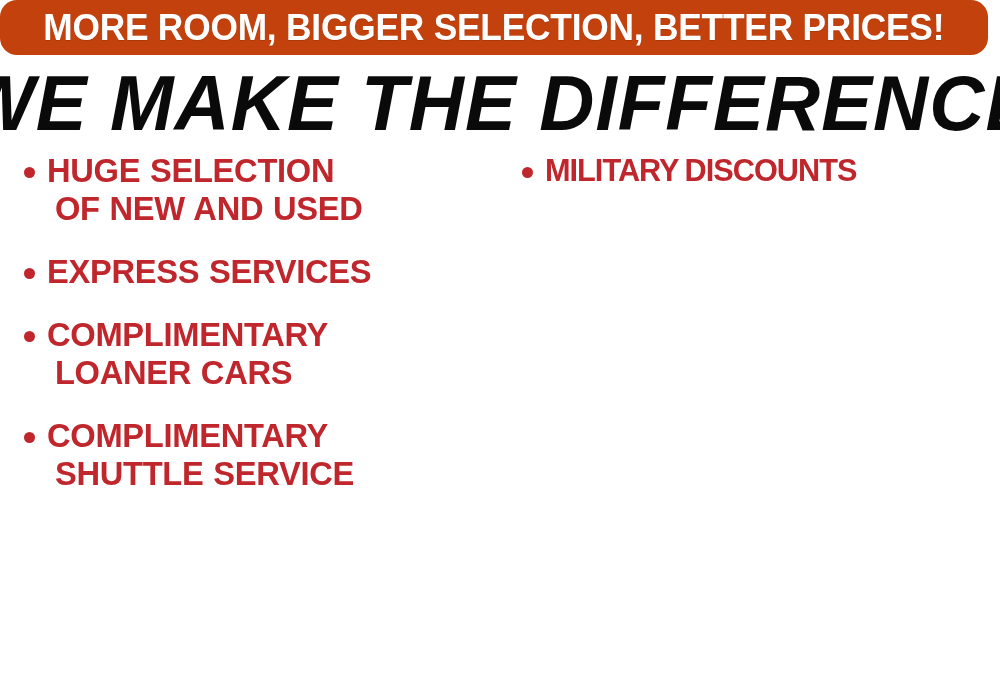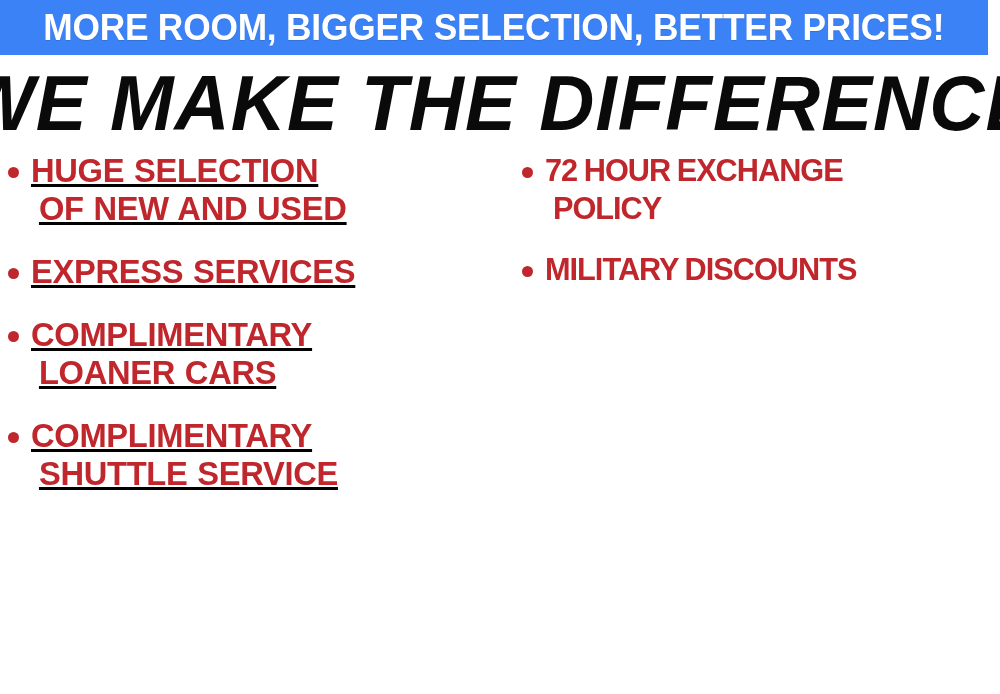--- a/index.html
+++ b/index.html
@@ -24,25 +24,26 @@
     box-sizing: border-box;
   }
 
   
   .banner {
     position: absolute;
     left: 0;
     top: 0;
     width: 988px;
     height: 55px;
-    background: #3b82f6;
+    background: #c2410c;
     display: flex;
     align-items: center;
     justify-content: center;
     overflow: hidden;
+    border-radius: 17px;
   }
   .banner-text {
     color: #FFFFFF;
     font-family: "Liberation Sans", sans-serif;
     font-weight: bold;
     font-size: 36px;
     line-height: 36px;
     letter-spacing: -0.2px;
     white-space: nowrap;
     transform: scaleX(0.98);
@@ -84,23 +85,22 @@
     height: 542px;
     display: flex;
     align-items: flex-start;
   }
   .col {
     box-sizing: border-box;
     height: 542px;
   }
   .col-left {
     width: 500px;
-    padding-left: 8px;
+    padding-left: 24px;
     padding-right: 8px;
-    text-decoration: underline;
   }
   .col-right {
     width: 500px;
     padding-left: 22px;
     padding-right: 4px;
   }
 
   .bullet-item {
     display: flex;
     align-items: flex-start;
@@ -194,27 +194,20 @@
         <span class="bullet-text">
           <span class="bullet-line">COMPLIMENTARY</span>
           <span class="bullet-line">SHUTTLE SERVICE</span>
         </span>
       </div>
 
     </div>
 
     <div class="col col-right">
 
-      <div class="bullet-item">
-        <span class="bullet-dot"></span>
-        <span class="bullet-text tighter">
-          <span class="bullet-line">72 HOUR EXCHANGE</span>
-          <span class="bullet-line">POLICY</span>
-        </span>
-      </div>
 
 
 
       <div class="bullet-item">
         <span class="bullet-dot"></span>
         <span class="bullet-text tighter">
           <span class="bullet-line">MILITARY DISCOUNTS</span>
         </span>
       </div>
 

